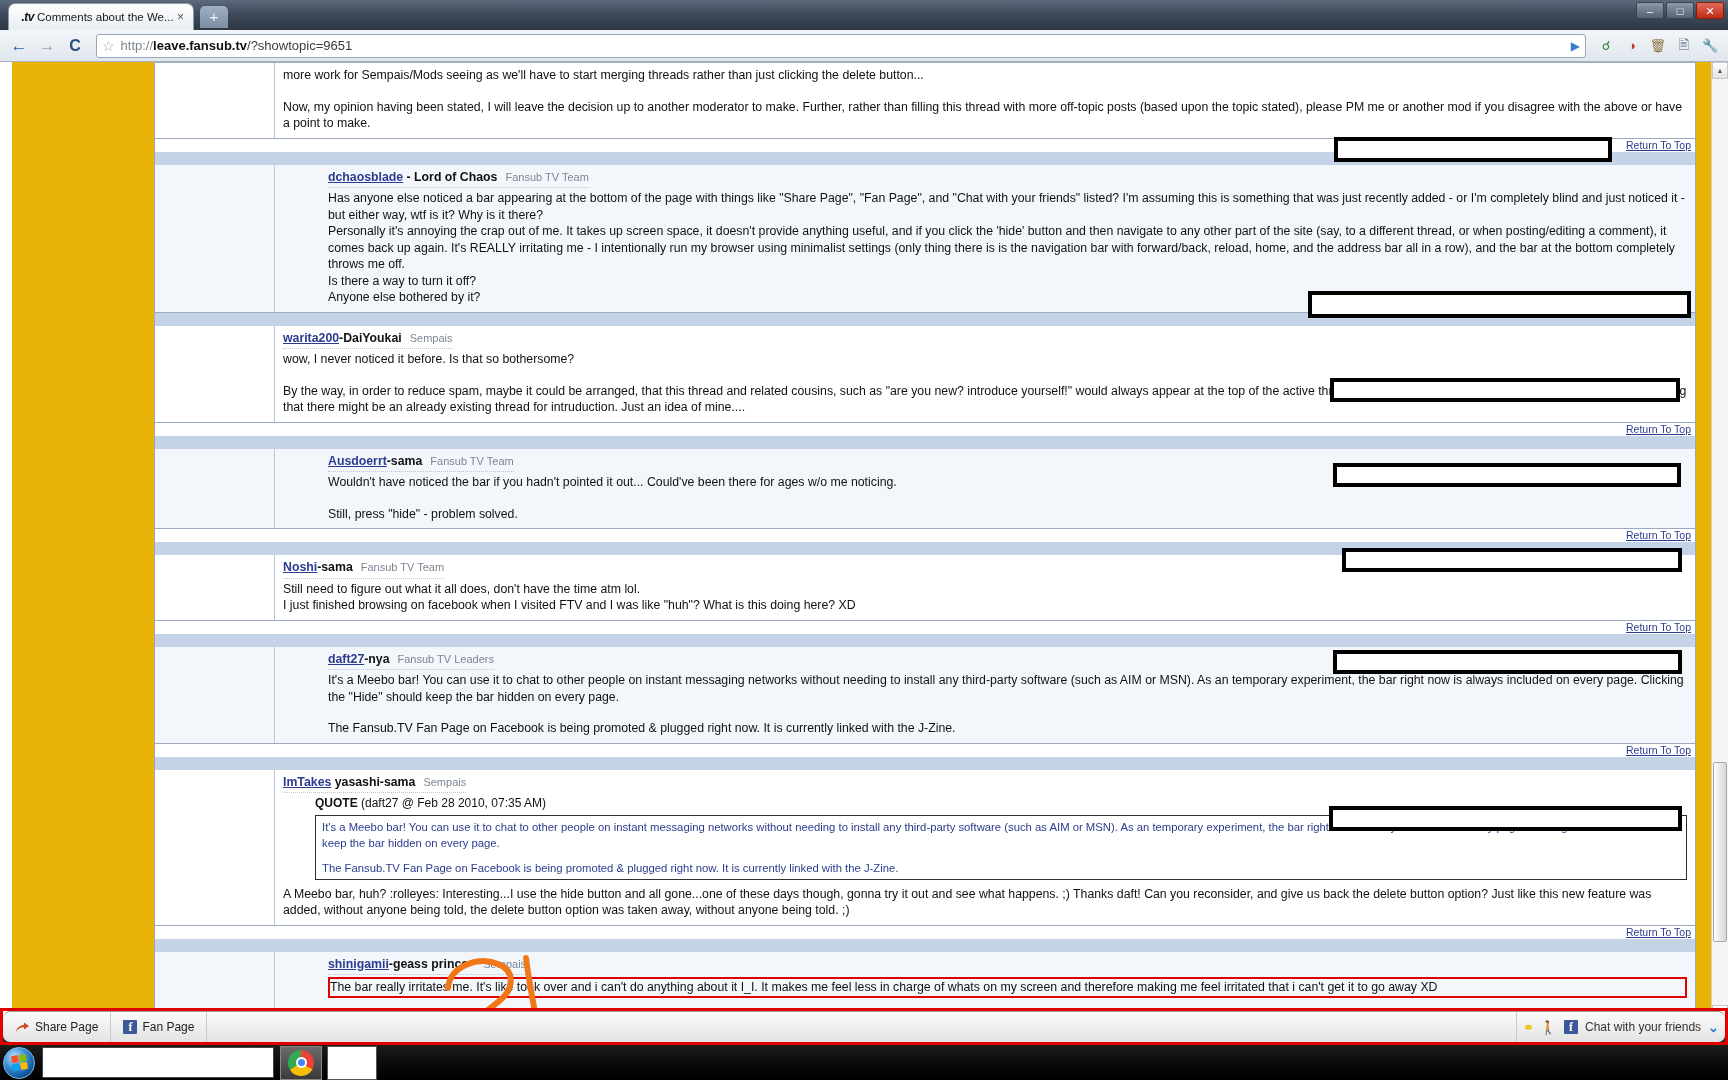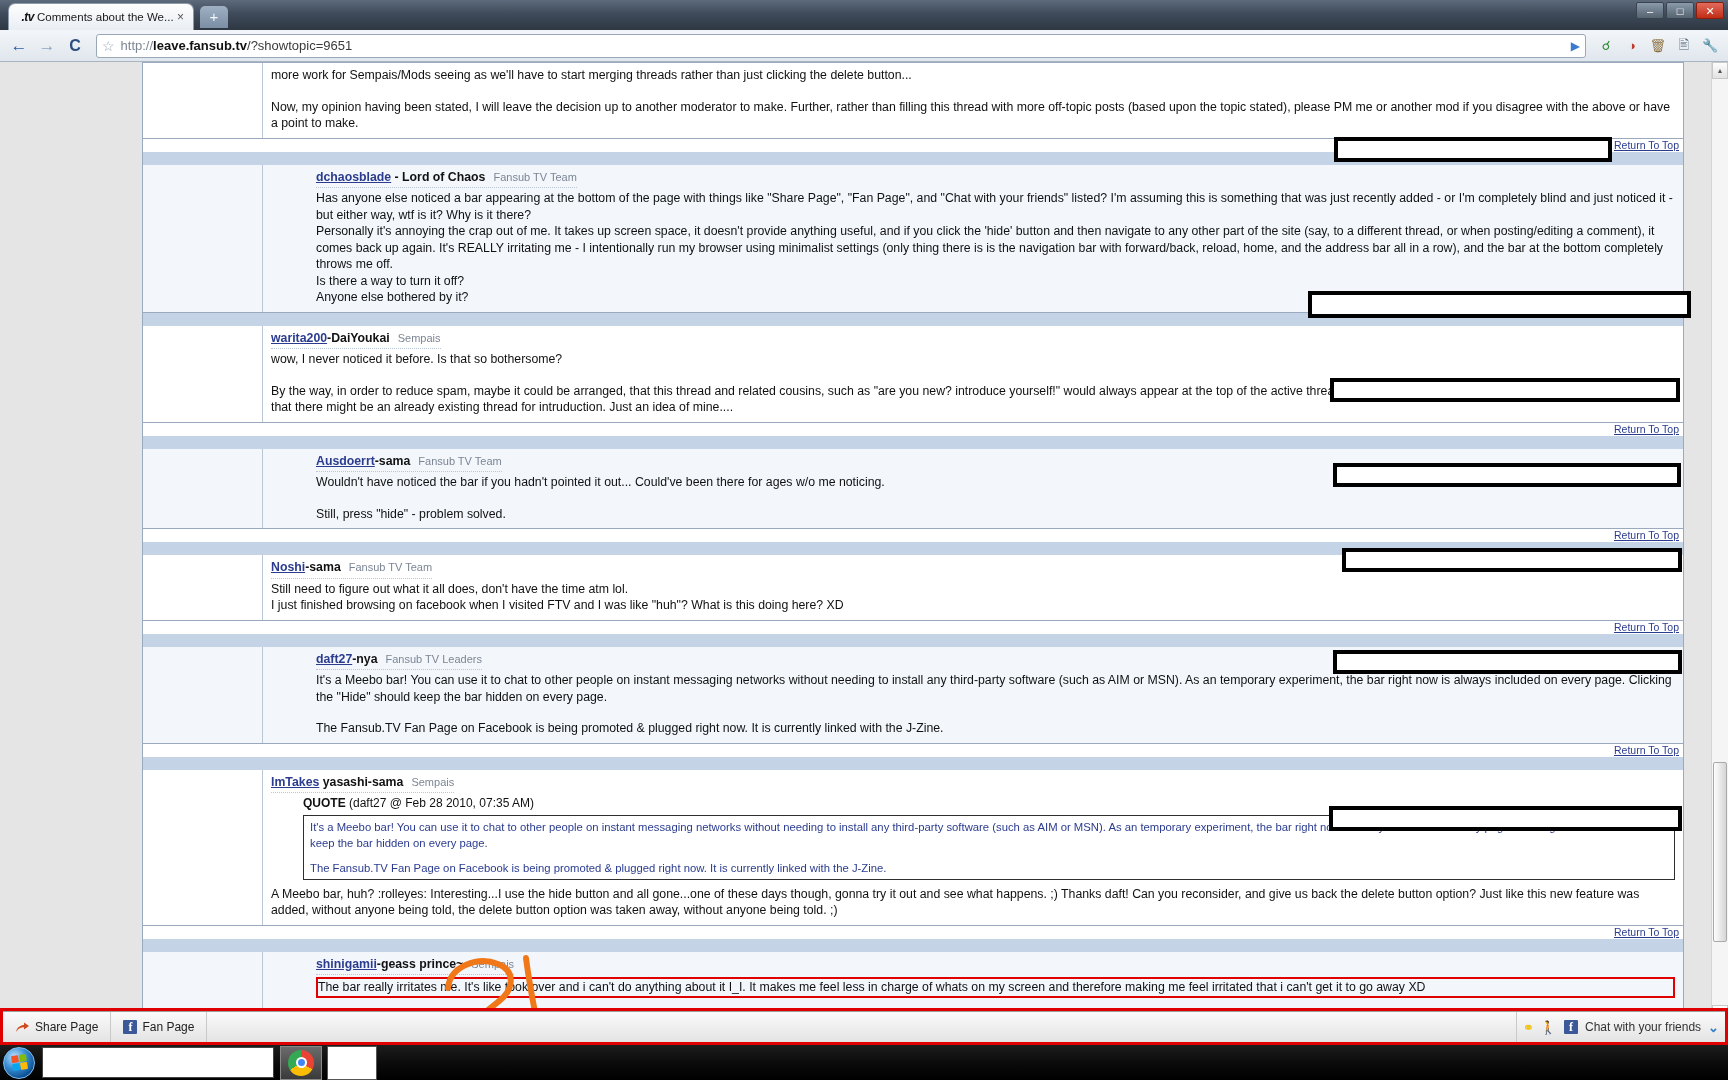--- a/index.html
+++ b/index.html
@@ -96,22 +96,22 @@
   }
 
   
   .viewport {
     position: absolute; left: 0; top: 62px;
     width: 1728px; height: 960px;
     background: #ffffff;
     overflow: hidden;
   }
   .pagewrap {
-    position: absolute; left: 0; top: 0; width: 1711px; height: 960px;
-    background: #e5e5e5;
+    position: absolute; left: 12px; top: 0; width: 1711px; height: 960px;
+    background: #eab308;
   }
   .content {
     position:absolute; left: 142px; top: 0; width: 1542px;
   }
 
   
   .post {
     border: 1px solid #9aa9bd;
     border-top: none;
     margin: 0;
@@ -203,21 +203,21 @@
 
   
   .meebo-outer {
     position:absolute; left:0; bottom:35px; width:1728px; height:37px;
     border:3px solid #e00000;
   }
   .meebo {
     position:absolute; left:0; top:0; width:100%; height:100%;
     background: linear-gradient(to bottom,#fbfbfb 0%,#efefef 50%,#e3e3e3 100%);
     border-top:1px solid #9d9d9d;
-    display:flex; align-items:center;
+    display:flex; align-items:center;border-radius:7px;
   }
   .mbtn {
     height:100%; display:flex; align-items:center; gap:5px;
     padding: 0 12px; font-size:12px; color:#222;
     border-right: 1px solid #c9c9c9;
   }
   .share-ico {
     width:15px;height:13px;position:relative;
   }
   .fb-ico {

